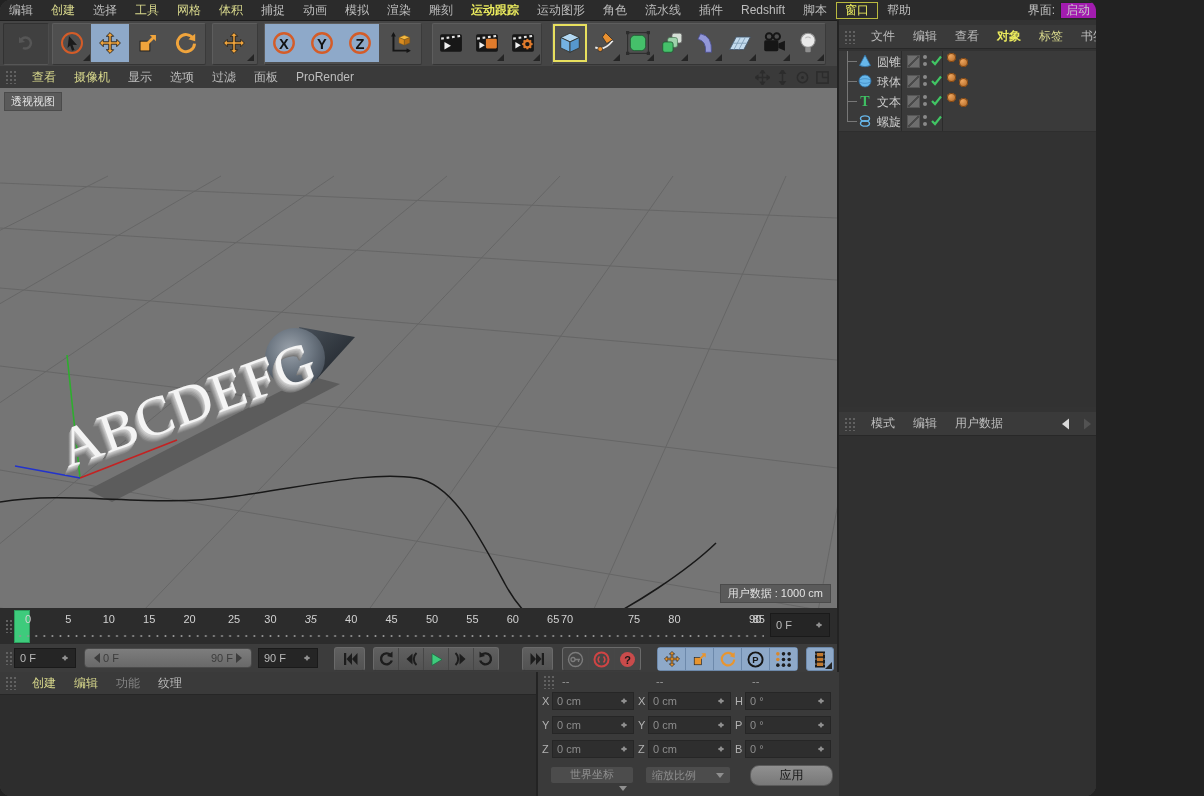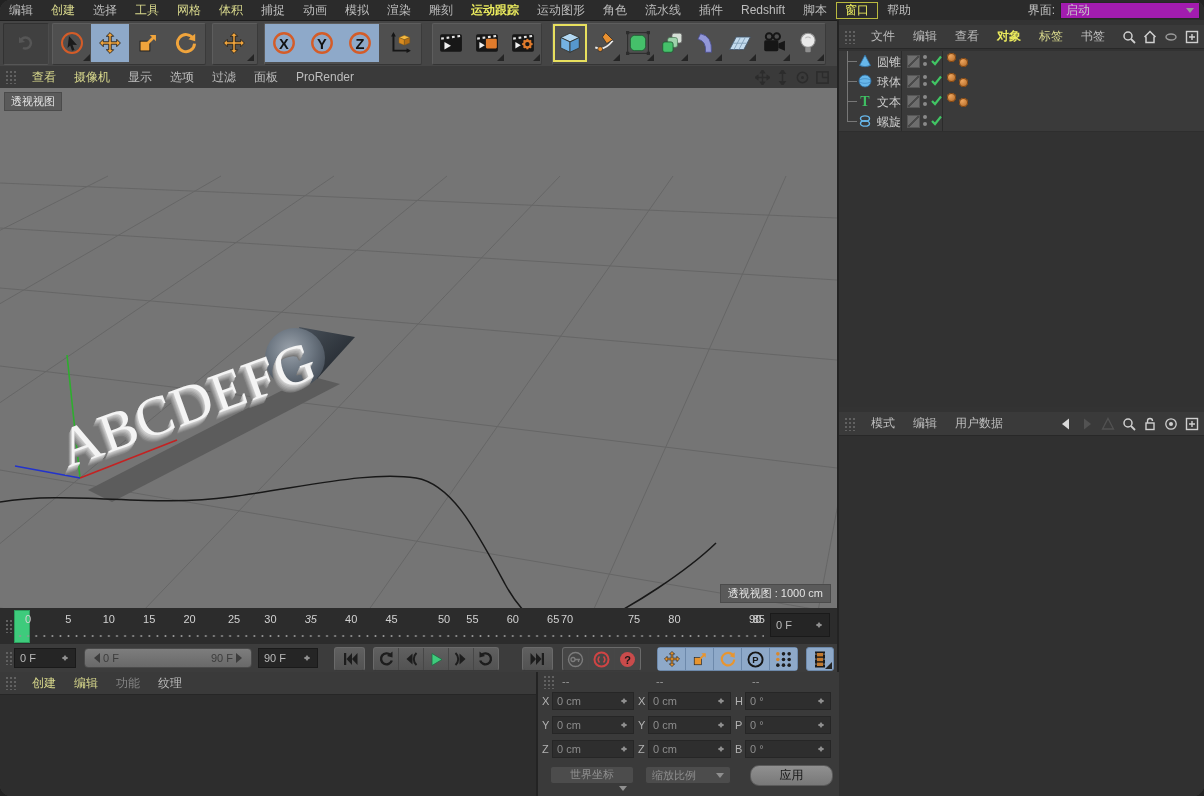--- a/index.html
+++ b/index.html
@@ -1,16 +1,16 @@
 <!DOCTYPE html>
 <html><head>
 <meta charset="utf-8">
 <style>
   html,body{margin:0;padding:0;background:#222;}
-  #app{position:relative;width:1204px;height:796px;background:#3c3c3c;overflow:hidden;
+  #app{position:relative;width:1096px;height:796px;background:#3c3c3c;overflow:hidden;
        font-family:"Liberation Sans",sans-serif;font-size:12px;color:#c0c0c0;user-select:none;border-radius:11px;}
   .abs{position:absolute;}
   
   .grip{width:13px;height:14px;background-image:radial-gradient(#616161 0.9px,transparent 1.1px);
         background-size:4px 4px;margin:0 5px;flex:none;}
   
   .menu-row{display:flex;align-items:center;}
   .mi{padding:0 9px;color:#bdbdbd;white-space:nowrap;cursor:default;}
   .mi.hl{color:#d8d88c;}
   .mi.active{color:#ecec5e;font-weight:bold;}
@@ -418,21 +418,21 @@
         <line x1="38" y1="571" x2="38" y2="542" stroke="#2eae2e" stroke-width="1.4"></line>
         <line x1="38" y1="571" x2="14" y2="569" stroke="#2233cc" stroke-width="1.4"></line>
         <line x1="38" y1="571" x2="56" y2="559" stroke="#c42222" stroke-width="1.2" stroke-dasharray="3 2"></line>
         <text x="34" y="539" fill="#2eae2e">Y</text>
         <text x="4" y="574" fill="#2233cc">Z</text>
         <text x="59" y="557" fill="#c42222">X</text>
       </g>
     </svg>
     <div id="text3d" class="abs">ABCDEFG</div>
     <div id="vp-label" class="abs">透视视图</div>
-    <div id="grid-label" class="abs">透视视图 : 1000 cm</div>
+    <div id="grid-label" class="abs">用户数据 : 1000 cm</div>
   </div>
 
   <div id="right-panel" class="abs">
 
     <div class="pmenu" style="margin-top:5px;">
       <span class="grip"></span>
       <div class="menu-row">
           <span class="mi normal">文件</span>
           <span class="mi normal">编辑</span>
           <span class="mi normal">查看</span>
@@ -615,21 +615,21 @@
         <span class="tick" style="left: 28px;">0</span>
         <span class="tick" style="left: 68.4px;">5</span>
         <span class="tick" style="left: 108.8px;">10</span>
         <span class="tick" style="left: 149.2px;">15</span>
         <span class="tick" style="left: 189.6px;">20</span>
         <span class="tick" style="left: 234px;">25</span>
         <span class="tick" style="left: 270.4px;">30</span>
         <span class="tick" style="left: 310.8px; font-style: italic;">35</span>
         <span class="tick" style="left: 351.2px;">40</span>
         <span class="tick" style="left: 391.6px;">45</span>
-        <span class="tick" style="left: 444px;">50</span>
+        <span class="tick" style="left: 432px;">50</span>
         <span class="tick" style="left: 472.4px;">55</span>
         <span class="tick" style="left: 512.8px;">60</span>
         <span class="tick" style="left: 553.2px;">65</span>
         <span class="tick" style="left: 567px;">70</span>
         <span class="tick" style="left: 634px;">75</span>
         <span class="tick" style="left: 674.4px;">80</span>
         <span class="tick" style="left: 714.8px; margin-left: 44px;">85</span>
         <span class="tick" style="left: 755.2px;">90</span>
       </div>
     <div id="ruler-dots"></div>

